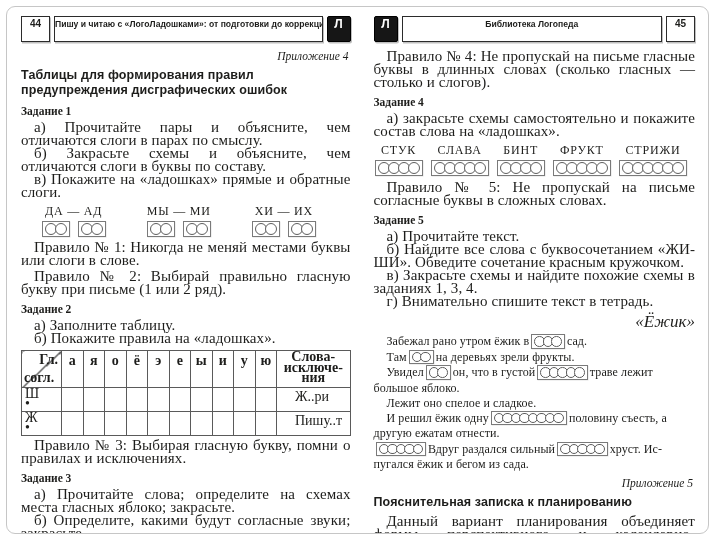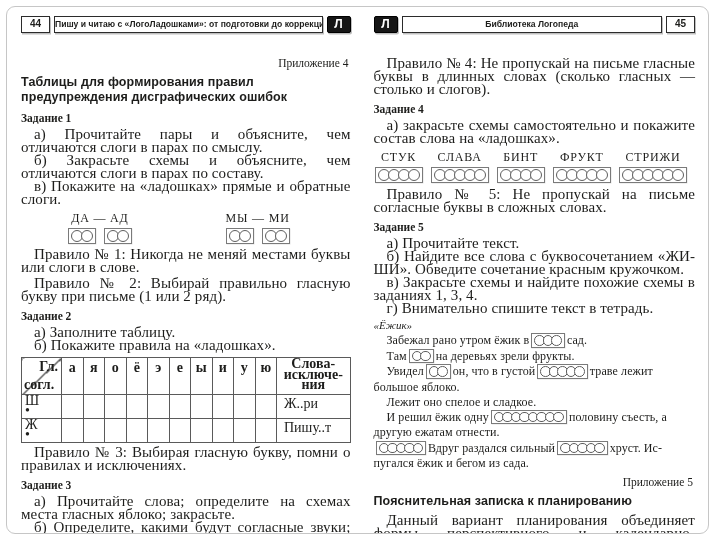--- a/index.html
+++ b/index.html
@@ -10,32 +10,32 @@
   .scan{width:715px;height:540px;position:relative;background:#fff;
         font-family:"Liberation Serif",serif;color:var(--ink);overflow:hidden;}
   .book{position:absolute;inset:6px;border:1px solid var(--page-edge);
         border-radius:9px;overflow:hidden;background:#fff;}
   .spread{display:flex;height:100%;}
   .page{width:50%;box-sizing:border-box;}
   .page-left{padding:9px 7px 0 14px;}
   .page-right{padding:9px 13px 0 16px;}
 
   
-  .pagehead{display:flex;align-items:stretch;gap:4px;height:17px;margin-bottom:24px;}
+  .pagehead{display:flex;align-items:stretch;gap:4px;height:26px;margin-bottom:8px;}
   .numbox{width:27px;border:1.3px solid #2b2b2b;background:#fff;text-align:center;
           font:bold 10px/14px "Liberation Sans",sans-serif;
           box-shadow:1px 1.5px 0 rgba(0,0,0,.25);}
   .titlebar{flex:1;border:1.3px solid #2b2b2b;background:#fff;text-align:center;
           font:bold 8.6px/14px "Liberation Sans",sans-serif;white-space:nowrap;
           overflow:hidden;box-shadow:1px 1.5px 0 rgba(0,0,0,.25);}
   .logobox{width:22px;background:var(--logo-bg);color:var(--logo-fg);text-align:center;
           font:bold 12px/15px "Liberation Sans",sans-serif;border:1px solid #000;
           border-radius:2px;box-shadow:1px 1.5px 0 rgba(0,0,0,.25);}
 
-  .appendix{text-align:right;font-size:11.5px;margin:5px 2px 6px 0;}
+  .appendix{text-align:right;font-style:italic;font-size:11.5px;margin:5px 2px 6px 0;}
   .sechead{font:bold 12.5px/15px "Liberation Sans",sans-serif;margin:2px 0 5px;letter-spacing:.1px;}
   .taskhead{font:bold 11.5px/13px "Liberation Serif",serif;margin:7px 0 3px;}
   .item,.para{font-size:15px;line-height:13px;text-align:justify;text-indent:13px;margin:0;letter-spacing:.1px;}
   .para{margin-top:3px;}
 
   .pairs-row{display:flex;justify-content:space-around;padding:5px 14px 1px 0;}
   .pair-label,.word-label{font-size:12px;text-align:center;letter-spacing:.8px;margin-bottom:2px;}
   .pair-boxes{display:flex;gap:8px;justify-content:center;}
 
   .scheme-box{display:inline-flex;align-items:center;border:1px solid #7a7a7a;
@@ -51,23 +51,23 @@
   .tablewrap{margin:5px 0 2px;}
   table.rule-table{border-collapse:collapse;width:100%;table-layout:fixed;}
   table.rule-table td{border:1px solid #5a5a5a;font-size:14px;overflow:hidden;}
   td.corner{position:relative;height:34px;
      background-image:linear-gradient(to bottom right,transparent 48.6%,#5a5a5a 48.6%,#5a5a5a 51.6%,transparent 51.6%);}
   .corner-top{position:absolute;top:1px;right:3px;font-weight:bold;}
   .corner-bot{position:absolute;bottom:1px;left:2px;font-weight:bold;}
   td.vhead{text-align:center;vertical-align:top;font-weight:bold;padding-top:2px;}
   td.exchead{text-align:center;vertical-align:top;font-weight:bold;line-height:10.5px;padding-top:1px;}
   td.conscell{vertical-align:top;padding:1px 0 0 3px;line-height:9.5px;height:22px;}
-  td.exccell{vertical-align:top;padding:1px 0 0 7px;font-size:10.5px;}
-
-  .story-title{text-align:left;font-style:italic;font-size:11px;margin:4px 0 2px;}
+  td.exccell{vertical-align:top;padding:1px 0 0 18px;font-size:10.5px;}
+
+  .story-title{text-align:right;font-style:italic;font-size:17px;margin:4px 0 2px;}
   .story-line{font-size:12px;line-height:15.2px;letter-spacing:.1px;}
   .story-line.ind{padding-left:13px;}
   .story-line .scheme-box{vertical-align:middle;margin:0 2px;position:relative;top:-1px;}
 </style>
 </head>
 <body>
 
 <div class="scan">
   <div class="book">
     <div class="spread">
@@ -78,39 +78,52 @@
           <span class="titlebar">Пишу и читаю с «ЛогоЛадошками»: от подготовки до коррекции</span>
           <span class="logobox">Л</span>
         </header>
 
         <div class="appendix">Приложение 4</div>
         <h1 class="sechead">Таблицы для формирования правил предупреждения дисграфических ошибок</h1>
 
         <h2 class="taskhead">Задание 1</h2>
         <div>
             <p class="item">а) Прочитайте пары и объясните, чем отличаются слоги в парах по смыслу.</p>
-            <p class="item">б) Закрасьте схемы и объясните, чем отличаются слоги в парах по составу.</p>
+            <p class="item">б) Закрасьте схемы и объясните, чем отличаются слоги в буквы по составу.</p>
             <p class="item">в) Покажите на «ладошках» прямые и обратные слоги.</p>
           </div>
         <div class="pairs-row">
             <div class="pair">
               <div class="pair-label">ДА — АД</div>
               <div class="pair-boxes">
                 <span class="scheme-box">
                   <span class="circle"></span>
                   <span class="circle"></span>
                 </span>
                 <span class="scheme-box">
                   <span class="circle"></span>
                   <span class="circle"></span>
                 </span>
               </div>
             </div>
             <div class="pair">
               <div class="pair-label">МЫ — МИ</div>
+              <div class="pair-boxes">
+                <span class="scheme-box">
+                  <span class="circle"></span>
+                  <span class="circle"></span>
+                </span>
+                <span class="scheme-box">
+                  <span class="circle"></span>
+                  <span class="circle"></span>
+                </span>
+              </div>
+            </div>
+            <div class="pair">
+              <div class="pair-label">ХИ — ИХ</div>
               <div class="pair-boxes">
                 <span class="scheme-box">
                   <span class="circle"></span>
                   <span class="circle"></span>
                 </span>
                 <span class="scheme-box">
                   <span class="circle"></span>
                   <span class="circle"></span>
                 </span>
               </div>

